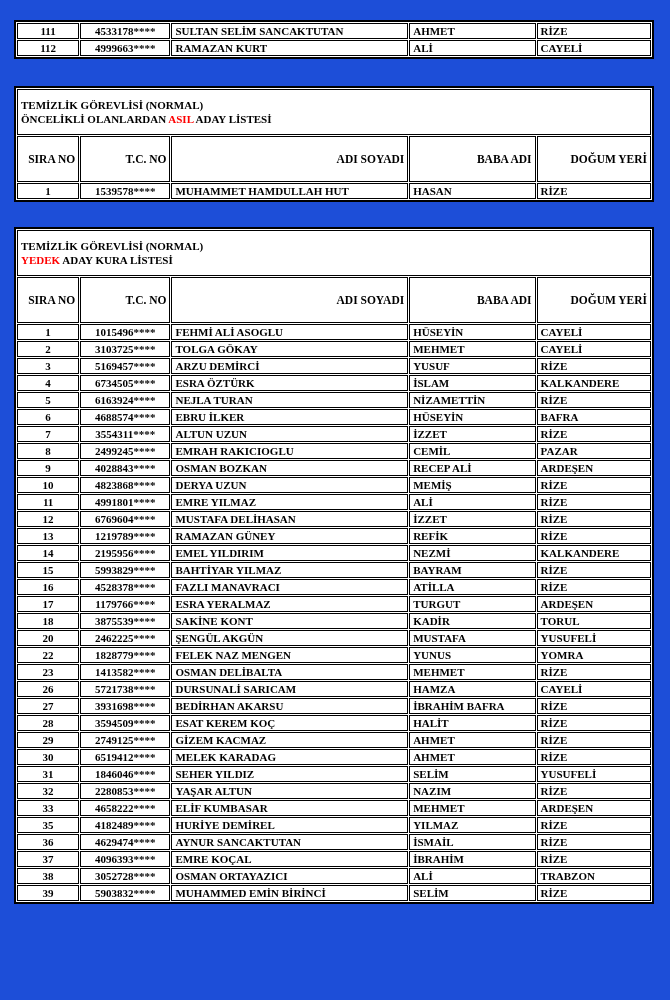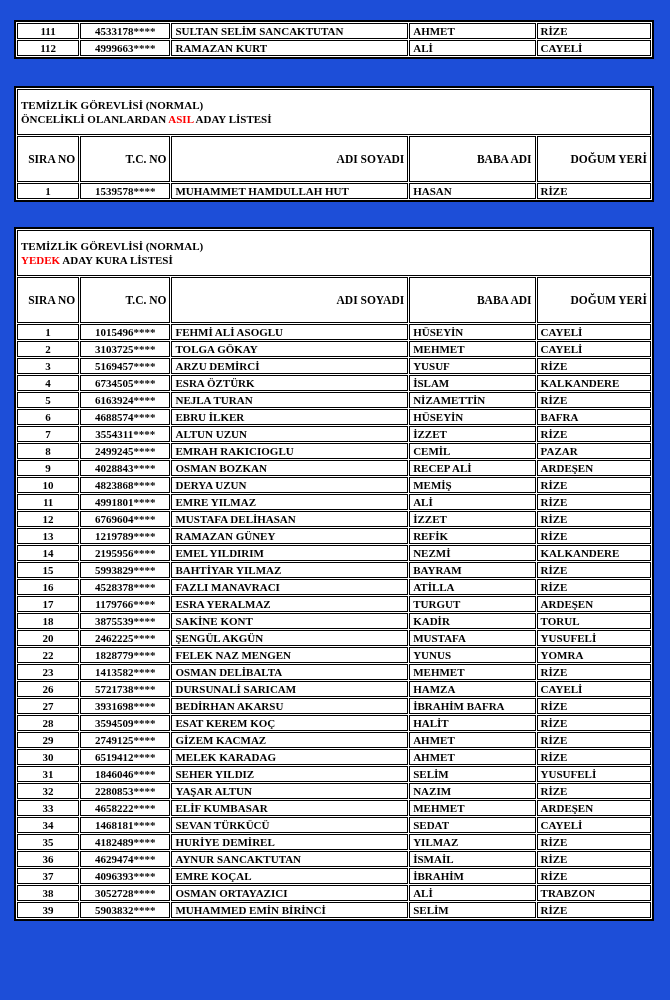--- a/index.html
+++ b/index.html
@@ -352,27 +352,20 @@
             <td>RİZE</td>
           </tr>
           <tr class="data-row">
             <td class="c">33</td>
             <td class="c">4658222****</td>
             <td>ELİF KUMBASAR</td>
             <td>MEHMET</td>
             <td>ARDEŞEN</td>
           </tr>
           <tr class="data-row">
-            <td class="c">34</td>
-            <td class="c">1468181****</td>
-            <td>SEVAN TÜRKÜCÜ</td>
-            <td>SEDAT</td>
-            <td>CAYELİ</td>
-          </tr>
-          <tr class="data-row">
             <td class="c">35</td>
             <td class="c">4182489****</td>
             <td>HURİYE DEMİREL</td>
             <td>YILMAZ</td>
             <td>RİZE</td>
           </tr>
           <tr class="data-row">
             <td class="c">36</td>
             <td class="c">4629474****</td>
             <td>AYNUR SANCAKTUTAN</td>

